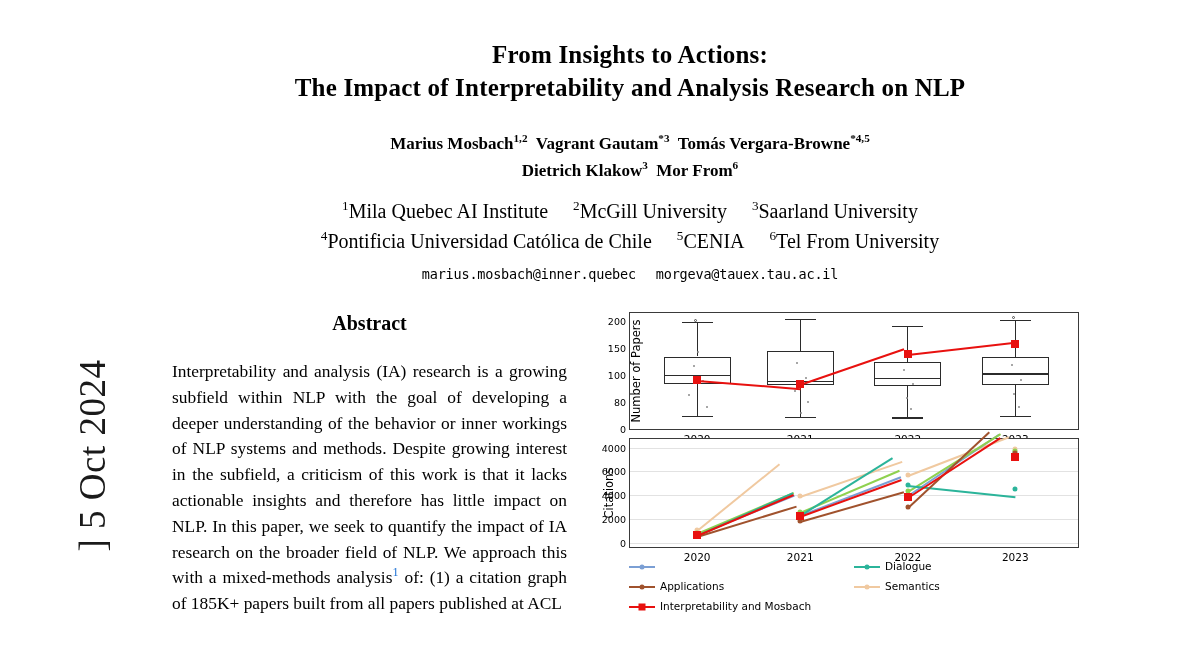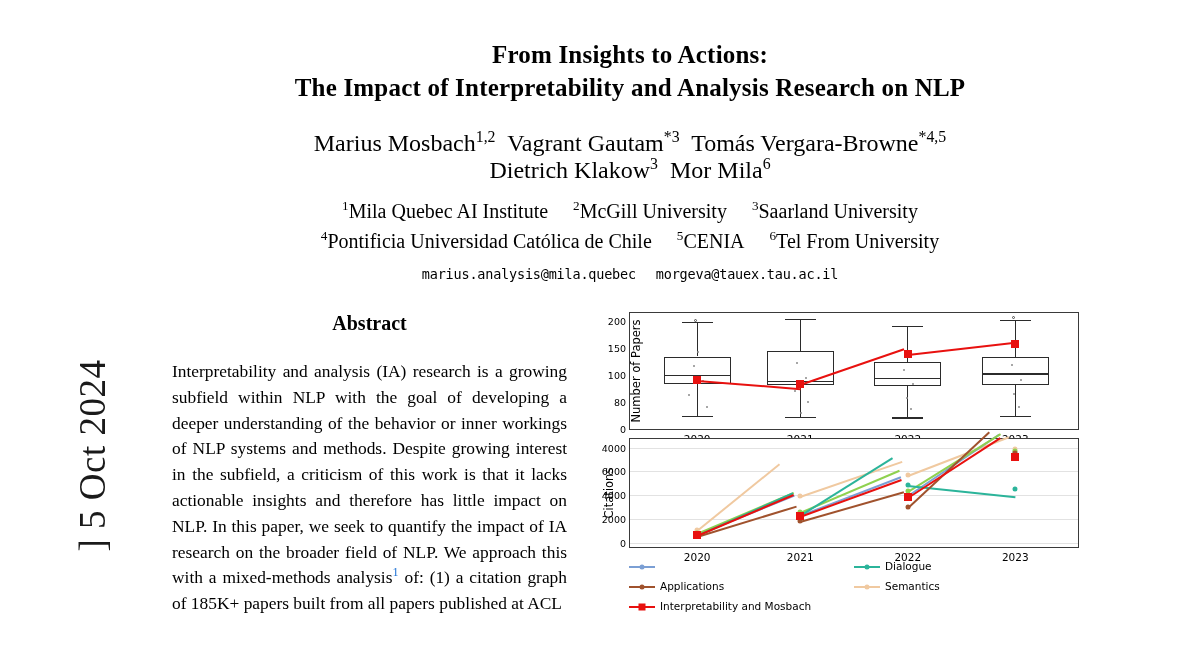--- a/index.html
+++ b/index.html
@@ -42,22 +42,22 @@
   .title {
     text-align: center;
     font-weight: bold;
     font-size: 25px;
     line-height: 33px;
     margin-top: 38px;
     letter-spacing: 0.2px;
   }
   .authors {
     text-align: center;
-    font-weight: normal;
-    font-size: 24px;
+    font-weight: bold;
+    font-size: 17px;
     line-height: 27px;
     margin-top: 26px;
   }
   .affils {
     text-align: center;
     font-size: 20px;
     line-height: 30px;
     margin-top: 12px;
   }
   .affils .aff {
@@ -263,39 +263,39 @@
   </div>
 
   <div class="authors">
     <div>
       <span><span>Marius Mosbach</span><sup>1,2</sup></span>&nbsp;
       <span><span>Vagrant Gautam</span><sup>*3</sup></span>&nbsp;
       <span><span>Tomás Vergara-Browne</span><sup>*4,5</sup></span>
     </div>
     <div>
       <span><span>Dietrich Klakow</span><sup>3</sup></span>&nbsp;
-      <span><span>Mor Mila</span><sup>6</sup></span>
+      <span><span>Mor From</span><sup>6</sup></span>
     </div>
   </div>
 
   <div class="affils">
     <div>
       <span class="aff"><sup>1</sup><span>Mila Quebec AI Institute</span></span>
       <span class="aff"><sup>2</sup><span>McGill University</span></span>
       <span class="aff"><sup>3</sup><span>Saarland University</span></span>
     </div>
     <div>
       <span class="aff"><sup>4</sup><span>Pontificia Universidad Católica de Chile</span></span>
       <span class="aff"><sup>5</sup><span>CENIA</span></span>
       <span class="aff"><sup>6</sup><span>Tel From University</span></span>
     </div>
   </div>
 
   <div class="emails">
-    <span>marius.analysis@mila.quebec</span>
+    <span>marius.mosbach@inner.quebec</span>
     <span>morgeva@tauex.tau.ac.il</span>
   </div>
 
   <div class="columns">
 
     <div class="col-left">
       <div class="abstract-head">Abstract</div>
       <div class="abstract-body"><span>Interpretability and analysis (IA) research is a growing subfield within NLP with the goal of developing a deeper understanding of the behavior or inner workings of NLP systems and methods. Despite growing interest in the subfield, a criticism of this work is that it lacks actionable insights and therefore has little impact on NLP. In this paper, we seek to quantify the impact of IA research on the broader field of NLP. We approach this with a mixed-methods analysis</span><span class="fn">1</span><span> of: (1) a citation graph of 185K+ papers built from all papers published at ACL</span></div>
     </div>
 

